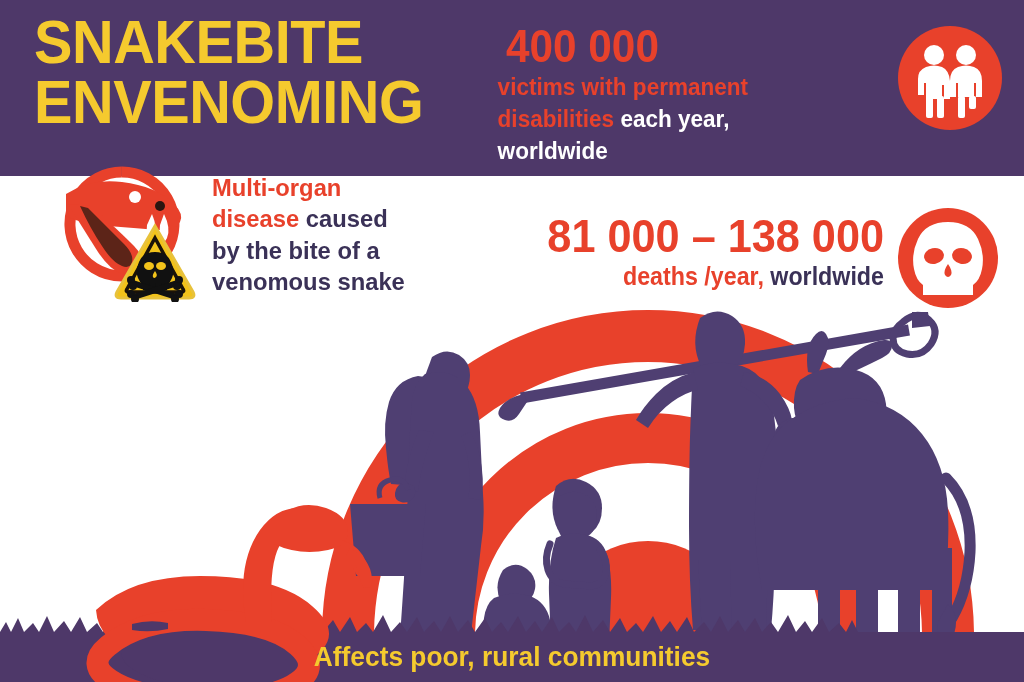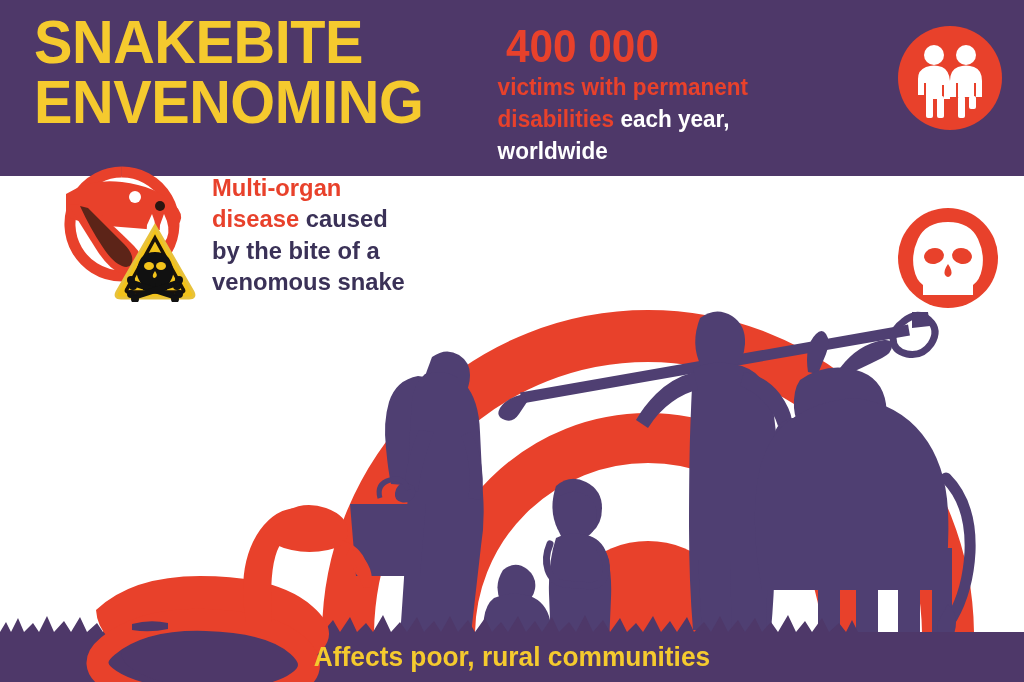--- a/index.html
+++ b/index.html
@@ -285,20 +285,27 @@
     </g>
 
     <g fill="#ffffff">
       <circle cx="70" cy="31" r="10"></circle>
       <path d="M62 43 q8 -3 16 0 q8 3 8 14 l0 16 l-6 0 l0 -14 l-2 0 l0 14 l-16 0 l0 -14 l-2 0 l0 14 l-6 0 l0 -16 q0 -11 8 -14 z"></path>
       <rect x="62" y="72" width="7" height="22" rx="2"></rect>
       <rect x="73" y="72" width="7" height="13" rx="2"></rect>
     </g>
   </svg>
 
+  <div class="stat-deaths">
+    <span class="big">81 000 – 138 000</span>
+    <span class="cap">
+      <span class="red">deaths /year,</span>
+      <span class="pur">worldwide</span>
+    </span>
+  </div>
 
   <svg class="icon-skull" viewBox="0 0 104 104">
     <circle cx="52" cy="52" r="50" fill="#E8412B"></circle>
     <g fill="#ffffff">
       <path d="M52 16 q22 0 30 17 q7 15 4 30 q-2 11 -9 16 l0 10 l-50 0 l0 -10 q-7 -5 -9 -16 q-3 -15 4 -30 q8 -17 30 -17 z"></path>
       <rect x="34" y="76" width="6" height="12" rx="1.5"></rect>
       <rect x="44" y="76" width="6" height="12" rx="1.5"></rect>
       <rect x="54" y="76" width="6" height="12" rx="1.5"></rect>
       <rect x="64" y="76" width="6" height="12" rx="1.5"></rect>
     </g>

